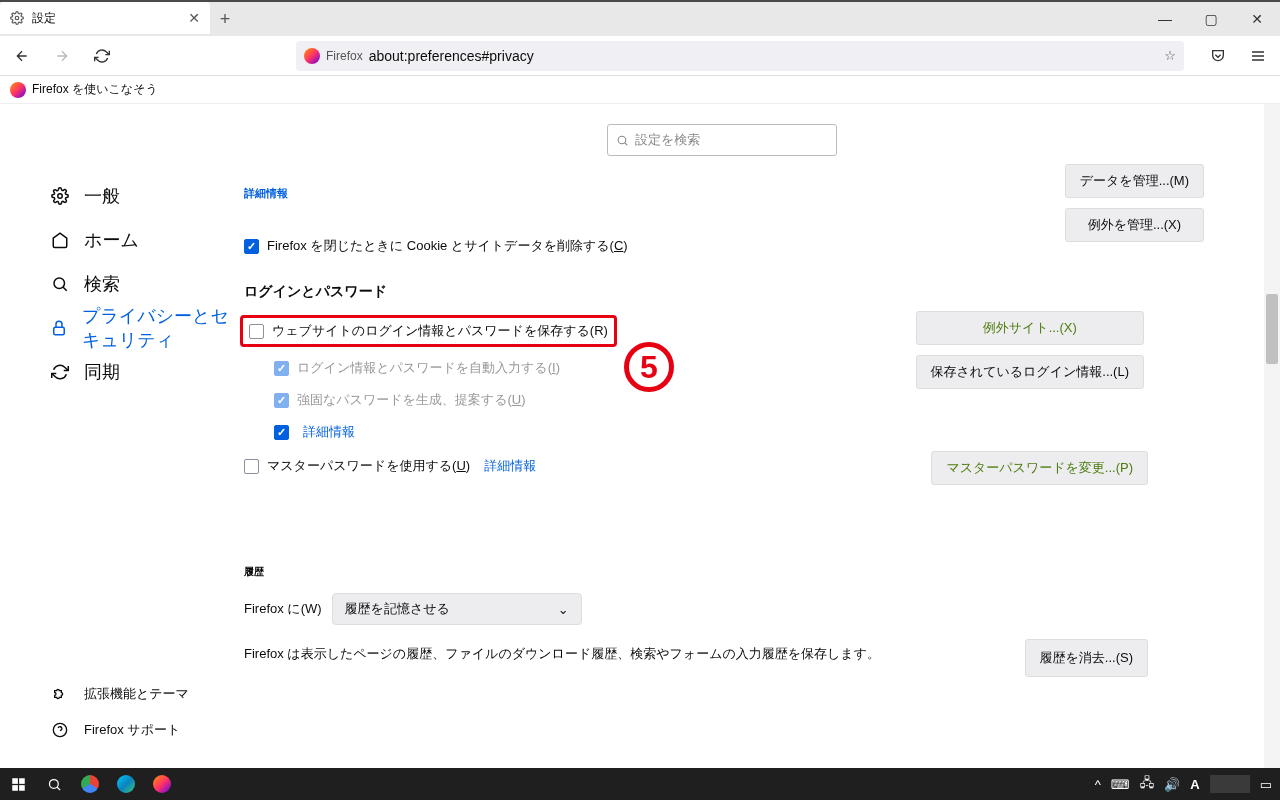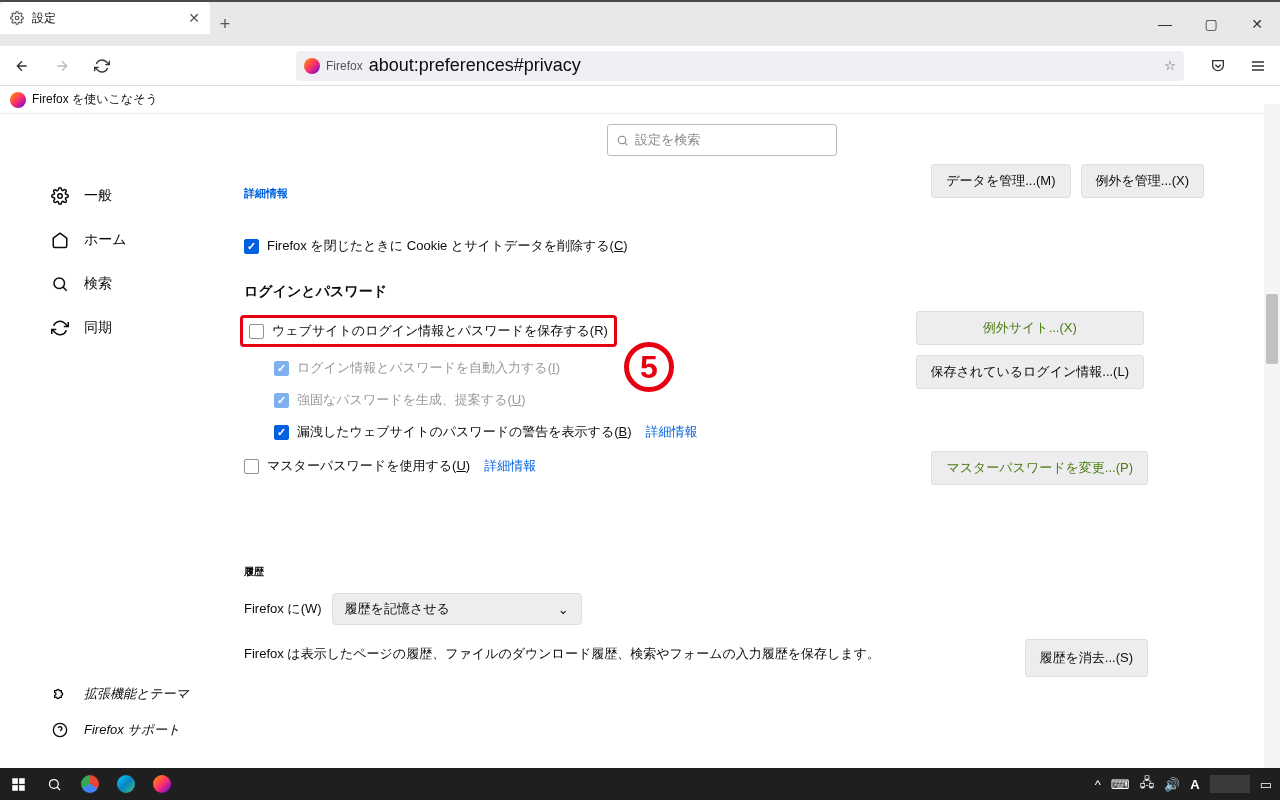--- a/index.html
+++ b/index.html
@@ -1,65 +1,65 @@
 <!DOCTYPE html>
 <html><head>
 <meta charset="utf-8">
 <style>
 * { box-sizing: border-box; margin: 0; padding: 0; font-family: "Meiryo", "Yu Gothic", sans-serif; }
 body { width: 1280px; height: 800px; background: #fff; overflow: hidden; font-size: 13px; color: #0c0c0d; position: relative; }
 
 
-.titlebar { height: 46px; background: #e8e8e8; border-top: 2px solid #4a4a4a; display: flex; align-items: stretch; }
+.titlebar { height: 36px; background: #e8e8e8; border-top: 2px solid #4a4a4a; display: flex; align-items: stretch; }
 .tab { background: #fff; height: 32px; display: flex; align-items: center; padding: 0 10px; gap: 8px; border-radius: 4px 4px 0 0; min-width: 210px; }
 .tab .gear { width: 14px; height: 14px; }
 .tab .label { flex: 1; font-size: 12px; }
 .tab .close { font-size: 14px; color: #555; cursor: pointer; }
 .newtab { width: 30px; display: flex; align-items: center; justify-content: center; color: #555; font-size: 18px; cursor: pointer; }
 .tbspacer { flex: 1; }
 .wctrls { display: flex; }
 .wctrls div { width: 46px; display: flex; align-items: center; justify-content: center; font-size: 14px; color: #333; cursor: pointer; }
 
 
 .navbar { height: 40px; border-bottom: 1px solid #ddd; display: flex; align-items: center; padding: 0 6px; gap: 8px; }
 .navbtn { width: 32px; height: 32px; display: flex; align-items: center; justify-content: center; color: #333; border-radius: 4px; cursor: pointer; }
 .navbtn.disabled { color: #bbb; }
 .urlbar { flex: 1; height: 30px; background: #f0f0f4; border-radius: 4px; display: flex; align-items: center; padding: 0 8px; margin: 0 10px 0 170px; gap: 6px; }
 .urlbar .ff { width: 16px; height: 16px; border-radius: 50%; background: linear-gradient(135deg,#ff9500,#ff3366,#6200ea); }
 .urlbar .fx { font-size: 12px; color: #555; }
-.urlbar .addr { font-size: 18px; color: #0c0c0d; flex: 1; }
+.urlbar .addr { font-size: 14px; color: #0c0c0d; flex: 1; }
 .urlbar .star { color: #555; }
 
 
 .bmbar { height: 28px; border-bottom: 1px solid #eee; display: flex; align-items: center; padding: 0 10px; gap: 6px; font-size: 12px; }
 .bmbar .ff { width: 16px; height: 16px; border-radius: 50%; background: linear-gradient(135deg,#ff9500,#ff3366,#6200ea); }
 
 
 .content { position: absolute; top: 104px; bottom: 32px; left: 0; right: 0; display: flex; }
 .content-inner { flex: 1; display: flex; position: relative; }
 .vscroll { width: 16px; background: #f4f4f4; position: relative; }
 .vthumb { position: absolute; top: 190px; right: 2px; width: 12px; height: 70px; background: #c0c0c0; border-radius: 2px; }
 
 
 .sidebar { width: 240px; padding: 70px 0 0 40px; }
-.side-item { display: flex; align-items: center; gap: 14px; height: 44px; padding-left: 10px; font-size: 14px; cursor: pointer; border-radius: 4px; }
+.side-item { display: flex; align-items: center; gap: 14px; height: 44px; padding-left: 10px; font-size: 18px; cursor: pointer; border-radius: 4px; }
 .side-item.active { color: #0060df; }
 .side-item .sicon { width: 20px; height: 20px; display: flex; align-items: center; justify-content: center; }
 .side-item .sicon svg { width: 18px; height: 18px; }
 .side-footer { position: absolute; bottom: 20px; left: 40px; }
-.side-footer .side-item { height: 36px; font-size: 13px; font-style: italic; }
+.side-footer .side-item { height: 36px; font-size: 13px; }
 .side-footer .sicon svg { width: 16px; height: 16px; }
 
 
 .main { flex: 1; padding: 20px 60px 16px 0; position: relative; }
 .searchrow { display: flex; justify-content: center; margin-bottom: 30px; }
 .searchbox { width: 230px; height: 32px; border: 1px solid #bbb; border-radius: 3px; display: flex; align-items: center; padding: 0 8px; gap: 6px; color: #888; font-size: 13px; }
 .searchbox svg { width: 13px; height: 13px; }
 .toplink { color: #0060df; font-size: 11px; font-weight: 600; margin-left: 4px; }
-.topbtns { position: absolute; right: 60px; top: 60px; display: flex; flex-direction: row; gap: 10px; }
+.topbtns { position: absolute; right: 60px; top: 60px; display: flex; flex-direction: column; gap: 10px; }
 .btn { background: #ededf0; border: 1px solid #ddd; padding: 7px 14px; font-size: 13px; border-radius: 3px; cursor: pointer; color: #0c0c0d; min-width: 120px; text-align: center; }
 .btn.disabled { color: #4d7c0f; }
 
 .checkrow { display: flex; align-items: center; margin: 0 0 8px 4px; font-size: 13px; gap: 8px; }
 .cbox { width: 15px; height: 15px; border: 1.5px solid #8f8f9d; border-radius: 2px; display: inline-flex; align-items: center; justify-content: center; cursor: pointer; flex-shrink: 0; }
 .cbox.checked { background: #0060df; border-color: #0060df; color: #fff; font-size: 11px; font-weight: bold; }
 .cbox.checked.disabled { background: #80b0ef; border-color: #80b0ef; }
 .checkrow.disabled { color: #999; }
 .checkrow .u { text-decoration: underline; }
 .link { color: #0060df; cursor: pointer; margin-left: 6px; }
@@ -168,20 +168,29 @@
     </div>
     <div class="side-item">
       <span class="sicon">
             <svg viewBox="0 0 24 24" fill="none" stroke="currentColor" stroke-width="2">
               <circle cx="11" cy="11" r="7"></circle>
               <path d="m21 21-5-5"></path>
             </svg>
           </span>
       <span>検索</span>
     </div>
+    <div class="side-item active">
+      <span class="sicon">
+            <svg viewBox="0 0 24 24" fill="none" stroke="currentColor" stroke-width="2">
+              <rect x="5" y="11" width="14" height="10" rx="2"></rect>
+              <path d="M8 11V7a4 4 0 1 1 8 0v4"></path>
+            </svg>
+          </span>
+      <span>プライバシーとセキュリティ</span>
+    </div>
     <div class="side-item">
       <span class="sicon">
             <svg viewBox="0 0 24 24" fill="none" stroke="currentColor" stroke-width="2">
               <path d="M23 4v6h-6M1 20v-6h6"></path>
               <path d="M3.5 9a9 9 0 0 1 14.8-3.4L23 10M1 14l4.7 4.4A9 9 0 0 0 20.5 15"></path>
             </svg>
           </span>
       <span>同期</span>
     </div>
     <div class="side-footer">
@@ -244,21 +253,20 @@
     <div class="checkrow disabled" style="margin-left:34px;margin-top:12px">
       <span class="cbox checked disabled">✓</span>
       <span><span>ログイン情報とパスワードを自動入力する(</span><span class="u">I</span><span>)</span></span>
     </div>
     <div class="checkrow disabled" style="margin-left:34px;margin-top:14px">
       <span class="cbox checked disabled">✓</span>
       <span><span>強固なパスワードを生成、提案する(</span><span class="u">U</span><span>)</span></span>
     </div>
     <div class="checkrow" style="margin-left:34px;margin-top:14px">
       <span class="cbox checked">✓</span>
-      <span><span>漏洩したウェブサイトのパスワードの警告を表示する(</span><span class="u">B</span><span>)</span></span>
       <span class="link">詳細情報</span>
     </div>
 
     <div class="checkrow" style="margin-top:16px;position:relative">
       <span class="cbox"></span>
       <span><span>マスターパスワードを使用する(</span><span class="u">U</span><span>)</span></span>
       <span class="link">詳細情報</span>
       <div class="sidebtncol" style="top:-6px;right:56px">
         <div class="btn disabled"><span>マスターパスワードを変更...(P)</span></div>
       </div>

